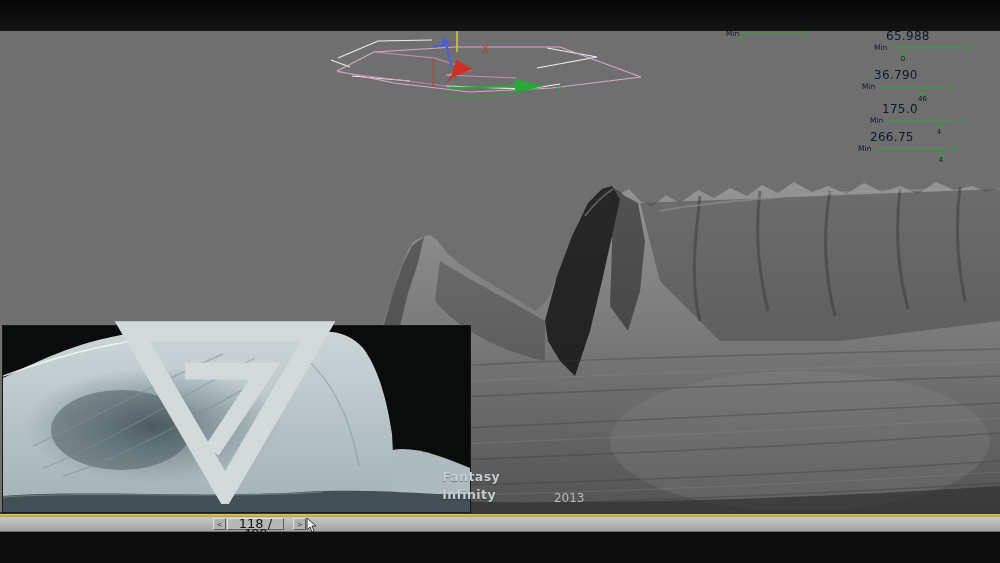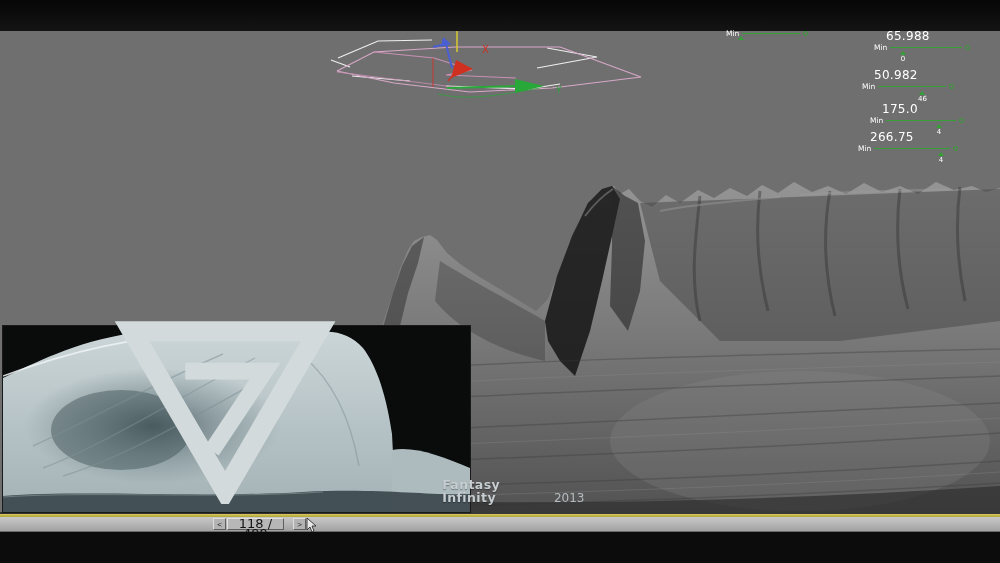--- a/index.html
+++ b/index.html
@@ -6,21 +6,21 @@
   .screen{position:relative;width:1000px;height:563px;overflow:hidden;
           background:#6f6f6f;font-family:"DejaVu Sans",sans-serif;}
   .topbar{position:absolute;left:0;top:0;width:1000px;height:31px;
           background:linear-gradient(#060606,#141414);}
   .bottombar{position:absolute;left:0;top:532px;width:1000px;height:31px;background:#0c0c0c;}
 
   
   .viewport-svg{position:absolute;left:0;top:31px;width:1000px;height:484px;display:block;}
 
   
-  .hud-slider{position:absolute;color:#ffffff;}
+  .hud-slider{position:absolute;color:#0f172a;}
   .hud-label{font-size:12px;line-height:9px;margin-left:12px;margin-bottom:3px;letter-spacing:.3px;}
   .hud-row{display:flex;align-items:center;gap:3px;height:7px;}
   .hud-min{font-size:7.5px;line-height:7px;}
   .hud-line{flex:1;border-top:1px solid #35a035;height:0;}
   .hud-dot{width:5px;height:5px;border:1px solid #35a035;border-radius:50%;box-sizing:border-box;flex:0 0 auto;}
   .hud-marker{position:absolute;display:flex;flex-direction:column;align-items:center;}
   .hud-tri{width:0;height:0;border-left:3px solid transparent;border-right:3px solid transparent;
            border-bottom:4px solid #35a035;}
   .hud-val{font-size:7px;line-height:8px;}
   #hud-0{left:726px;top:30px;width:82px;}
@@ -32,21 +32,21 @@
   #hud-3{left:870px;top:105px;width:94px;}
   #hud-3 .hud-marker{left:66px;top:19px;}
   #hud-4{left:858px;top:133px;width:100px;}
   #hud-4 .hud-marker{left:80px;top:19px;}
 
   
   .preview{position:absolute;left:3px;top:326px;width:467px;height:186px;
            box-shadow:0 0 0 1px #1a1a1a;background:#0a0c0c;}
   .preview svg{display:block;width:467px;height:186px;}
   .watermark{position:absolute;left:12px;bottom:8px;display:flex;align-items:flex-end;gap:7px;}
-  .wm-text{color:#c7ced1;font-size:12.5px;font-weight:bold;letter-spacing:.4px;line-height:13px;
+  .wm-text{color:#c7ced1;font-size:12.5px;font-weight:bold;letter-spacing:.4px;line-height:18px;
            text-shadow:0 1px 1px rgba(0,0,0,.35);}
   .wm-year{color:#b4bcbf;font-size:12px;line-height:10px;padding-bottom:1px;}
 
   
   .active-border{position:absolute;left:0;top:514px;width:1000px;height:3px;
                  background:linear-gradient(#d8c95c,#b0a339);}
   .timeslider{position:absolute;left:0;top:517px;width:1000px;height:15px;
               background:linear-gradient(#c9c9c9,#a2a2a2);border-bottom:1px solid #6d6d6d;box-sizing:border-box;}
   .ts-btn{position:absolute;top:1px;height:12px;width:13px;background:#b3b3b3;
           border:1px solid;border-color:#dedede #5e5e5e #5e5e5e #dedede;box-sizing:border-box;
@@ -174,21 +174,21 @@
       <span class="hud-line"></span>
       <span class="hud-dot"></span>
     </div>
     <div class="hud-marker">
       <span class="hud-tri"></span>
         <span class="hud-val">0</span>
     </div>
   </div>
 
   <div class="hud-slider" id="hud-2">
-    <div class="hud-label">50.982</div>
+    <div class="hud-label">36.790</div>
     <div class="hud-row">
       <span class="hud-min">Min</span>
       <span class="hud-line"></span>
       <span class="hud-dot"></span>
     </div>
     <div class="hud-marker">
       <span class="hud-tri"></span>
         <span class="hud-val">46</span>
     </div>
   </div>

